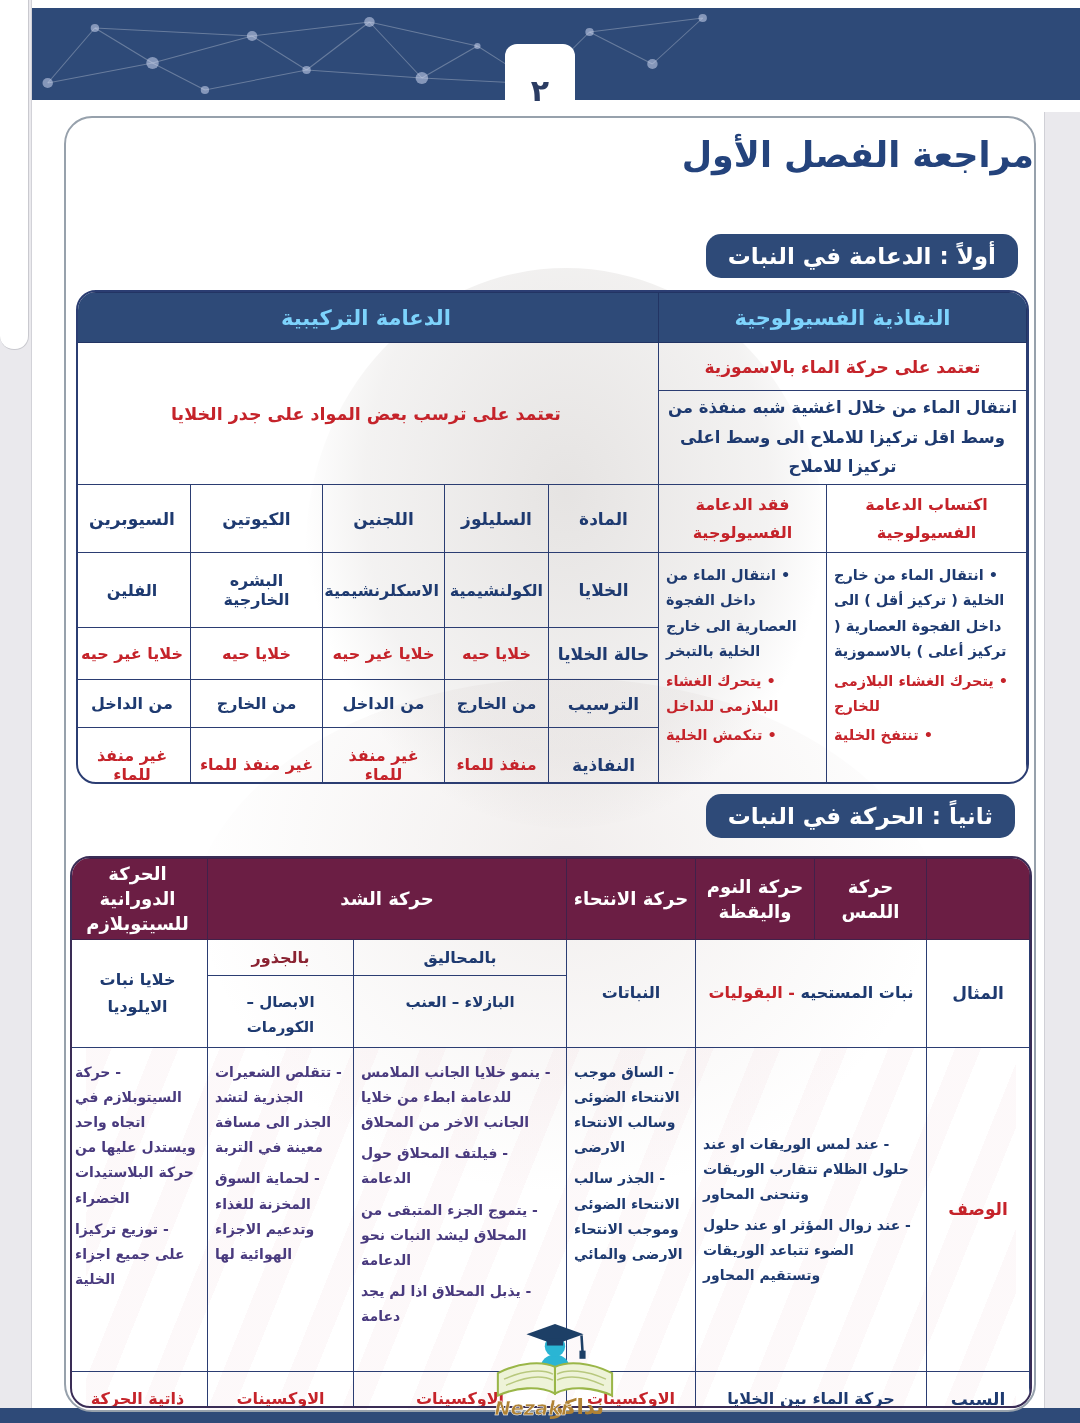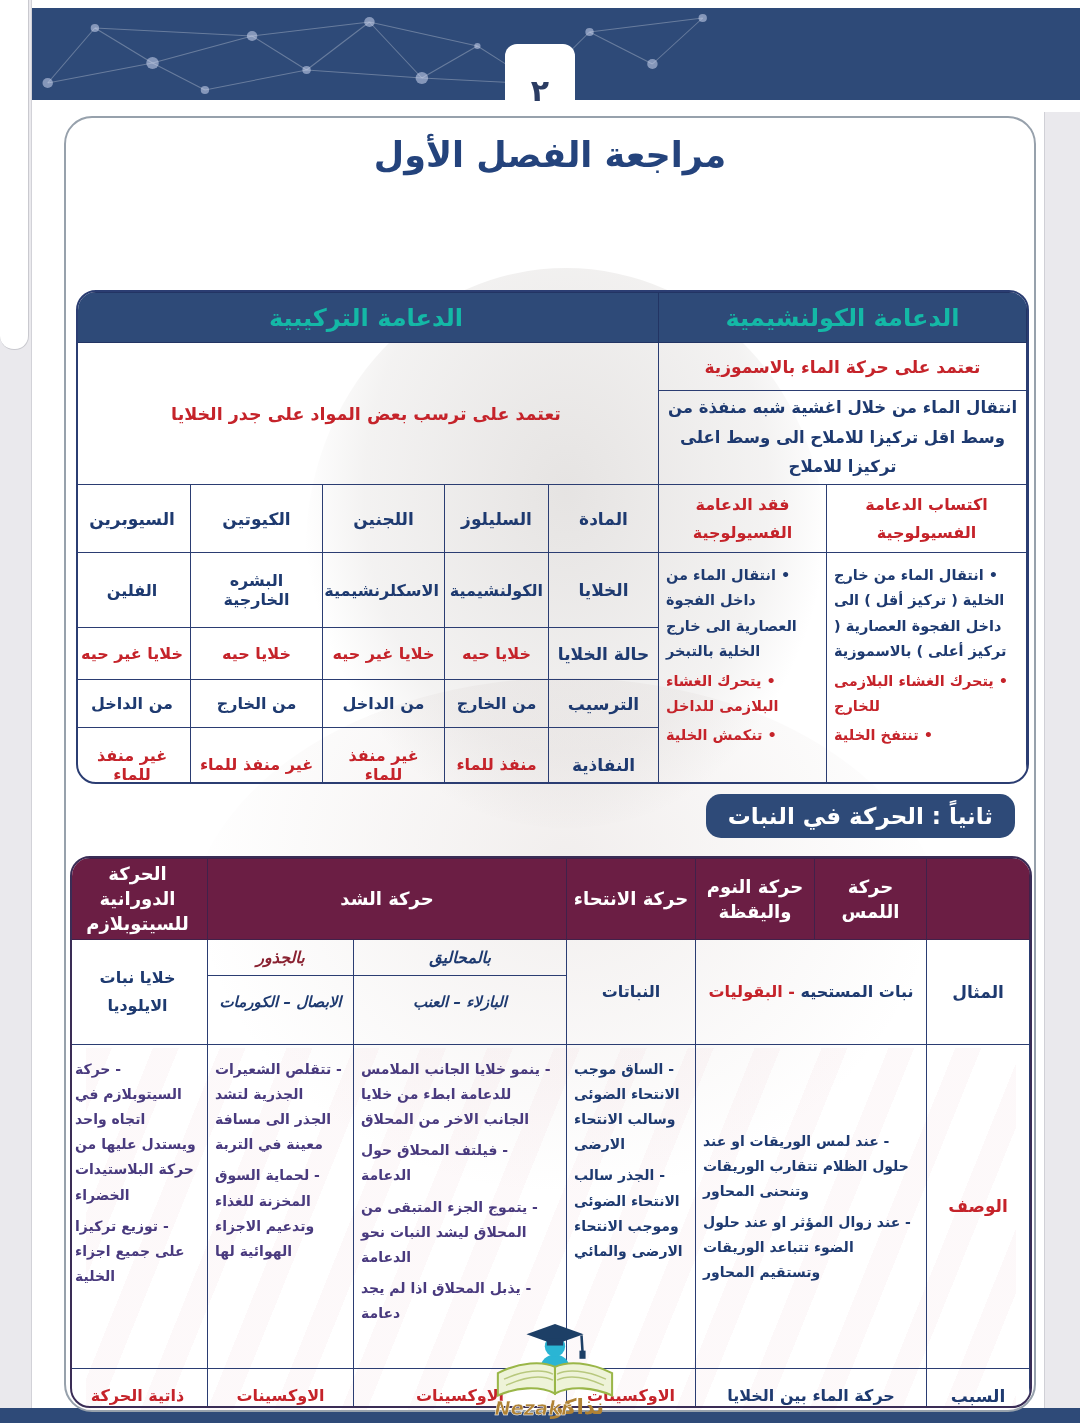--- a/index.html
+++ b/index.html
@@ -34,54 +34,54 @@
   .card{position:absolute;left:64px;top:116px;width:972px;height:1296px;background:#fff;
     border:2px solid #97a1ac;border-radius:28px;overflow:hidden;z-index:1;}
   .bg-head{position:absolute;left:240px;top:150px;width:520px;height:560px;border-radius:50%;
     background:radial-gradient(ellipse at 50% 40%, rgba(140,130,125,0.22), rgba(140,130,125,0.10) 55%, transparent 72%);}
   .bg-shoulders{position:absolute;left:120px;top:560px;width:760px;height:520px;border-radius:50%;
     background:radial-gradient(ellipse at 50% 35%, rgba(170,150,145,0.16), transparent 70%);}
   .bg-pink{position:absolute;left:20px;top:930px;width:930px;height:470px;opacity:.5;
     background:repeating-linear-gradient(112deg, rgba(236,196,205,0.22) 0 24px, rgba(255,255,255,0) 24px 62px);}
 
   .page-title{position:relative;text-align:center;color:#24437c;z-index:2;}
-  .page-title .l1{font-size:35px;margin-top:14px;line-height:1.35;}
+  .page-title .l1{font-size:35px;margin-top:14px;line-height:1.35;text-align:right;}
   .page-title .l2{font-size:34px;line-height:1.3;}
 
   .pill{position:absolute;background:var(--navy);color:#fff;border-radius:15px;
     font-size:23px;padding:9px 22px;z-index:3;white-space:nowrap;}
   .pill1{right:16px;top:116px;}
   .pill2{right:19px;top:676px;}
 
   
   .tbl-wrap{position:absolute;z-index:2;border-radius:20px;overflow:hidden;border:2px solid var(--tborder);}
   .t1wrap{left:10px;top:172px;width:953px;height:494px;}
   .t2wrap{left:4px;top:738px;width:962px;height:552px;border-color:#3a2d56;}
   table{border-collapse:collapse;table-layout:fixed;width:100%;height:100%;direction:rtl;}
   td{border:1.8px solid var(--tborder);text-align:center;vertical-align:middle;color:var(--ink);padding:2px 5px;}
-  td.nh{background:var(--navy);color:#14b8a6;font-size:24px;border-color:#223463;}
+  td.nh{background:var(--navy);color:#7dd3fc;font-size:21px;border-color:#223463;}
   td.mh{background:var(--maroon);color:#fff;font-size:18px;border-color:var(--mborder);line-height:1.4;}
   .redtx{color:var(--red);}
   .inktx{color:var(--ink);}
   .purpletx{color:var(--purple);}
   td.note-red{font-size:17px;}
   td.note-black{font-size:16.5px;line-height:1.8;}
   td.struct-note{font-size:17.5px;}
   td.gl-head{font-size:16px;line-height:1.7;}
   td.gl-body{vertical-align:top;padding-top:8px;}
   td.mat-h{font-size:17px;}
   td.mat-v{font-size:16px;}
   ul.items{list-style:none;margin:0;padding:2px 6px 2px 2px;text-align:left;}
   ul.items li{font-size:14.5px;line-height:1.75;margin-bottom:4px;}
   li.bullet::before{content:"\2022  ";}
   li.dash::before{content:"- ";}
   td.desc{vertical-align:top;padding-top:10px;}
   td.desc ul.items li{font-size:14px;line-height:1.8;margin-bottom:6px;}
   td.desc-mid{vertical-align:middle;}
-  td.subsplit{padding:0;vertical-align:top;font-style:italic;}
+  td.subsplit{padding:0;vertical-align:top;}
   .sub-top{border-bottom:1.8px solid var(--tborder);padding:8px 4px;font-size:16px;}
   .sub-bot{padding:14px 4px 6px;font-size:15px;line-height:1.7;}
   td.example{font-size:16px;line-height:1.7;}
   td.cause{font-size:16px;}
   td.rowlab{font-size:17px;}
 
   
   .watermark{position:absolute;left:472px;top:1318px;width:168px;height:102px;z-index:6;}
 </style>
 </head>
@@ -138,35 +138,36 @@
 
 <div class="card">
   <div class="bg-head"></div>
   <div class="bg-shoulders"></div>
   <div class="bg-pink"></div>
 
   <div class="page-title">
     <div class="l1">مراجعة الفصل الأول</div>
   </div>
 
+  <div class="pill pill1">أولاً : الدعامة في النبات</div>
 
   <div class="tbl-wrap t1wrap">
     <table>
       <colgroup>
         <col style="width:200px">
           <col style="width:168px">
           <col style="width:110px">
         <col style="width:104px">
           <col style="width:122px">
           <col style="width:132px">
           <col style="width:117px">
       </colgroup>
       <tbody>
           <tr>
-        <td class="nh" colspan="2" style="height:50px">الدعامة الكولنشيمية</td>
+        <td class="nh" colspan="2" style="height:50px">النفاذية الفسيولوجية</td>
         <td class="nh" colspan="5">الدعامة التركيبية</td>
       </tr>
       <tr>
         <td class="note-red redtx" colspan="2" style="height:48px">تعتمد على حركة الماء بالاسموزية</td>
         <td class="struct-note redtx" colspan="5" rowspan="2">تعتمد على ترسب بعض المواد على جدر الخلايا</td>
       </tr>
       <tr>
         <td class="note-black" colspan="2" style="height:77px">انتقال الماء من خلال اغشية شبه منفذة من وسط اقل تركيزا للاملاح الى وسط اعلى تركيزا للاملاح</td>
       </tr>
       <tr>

